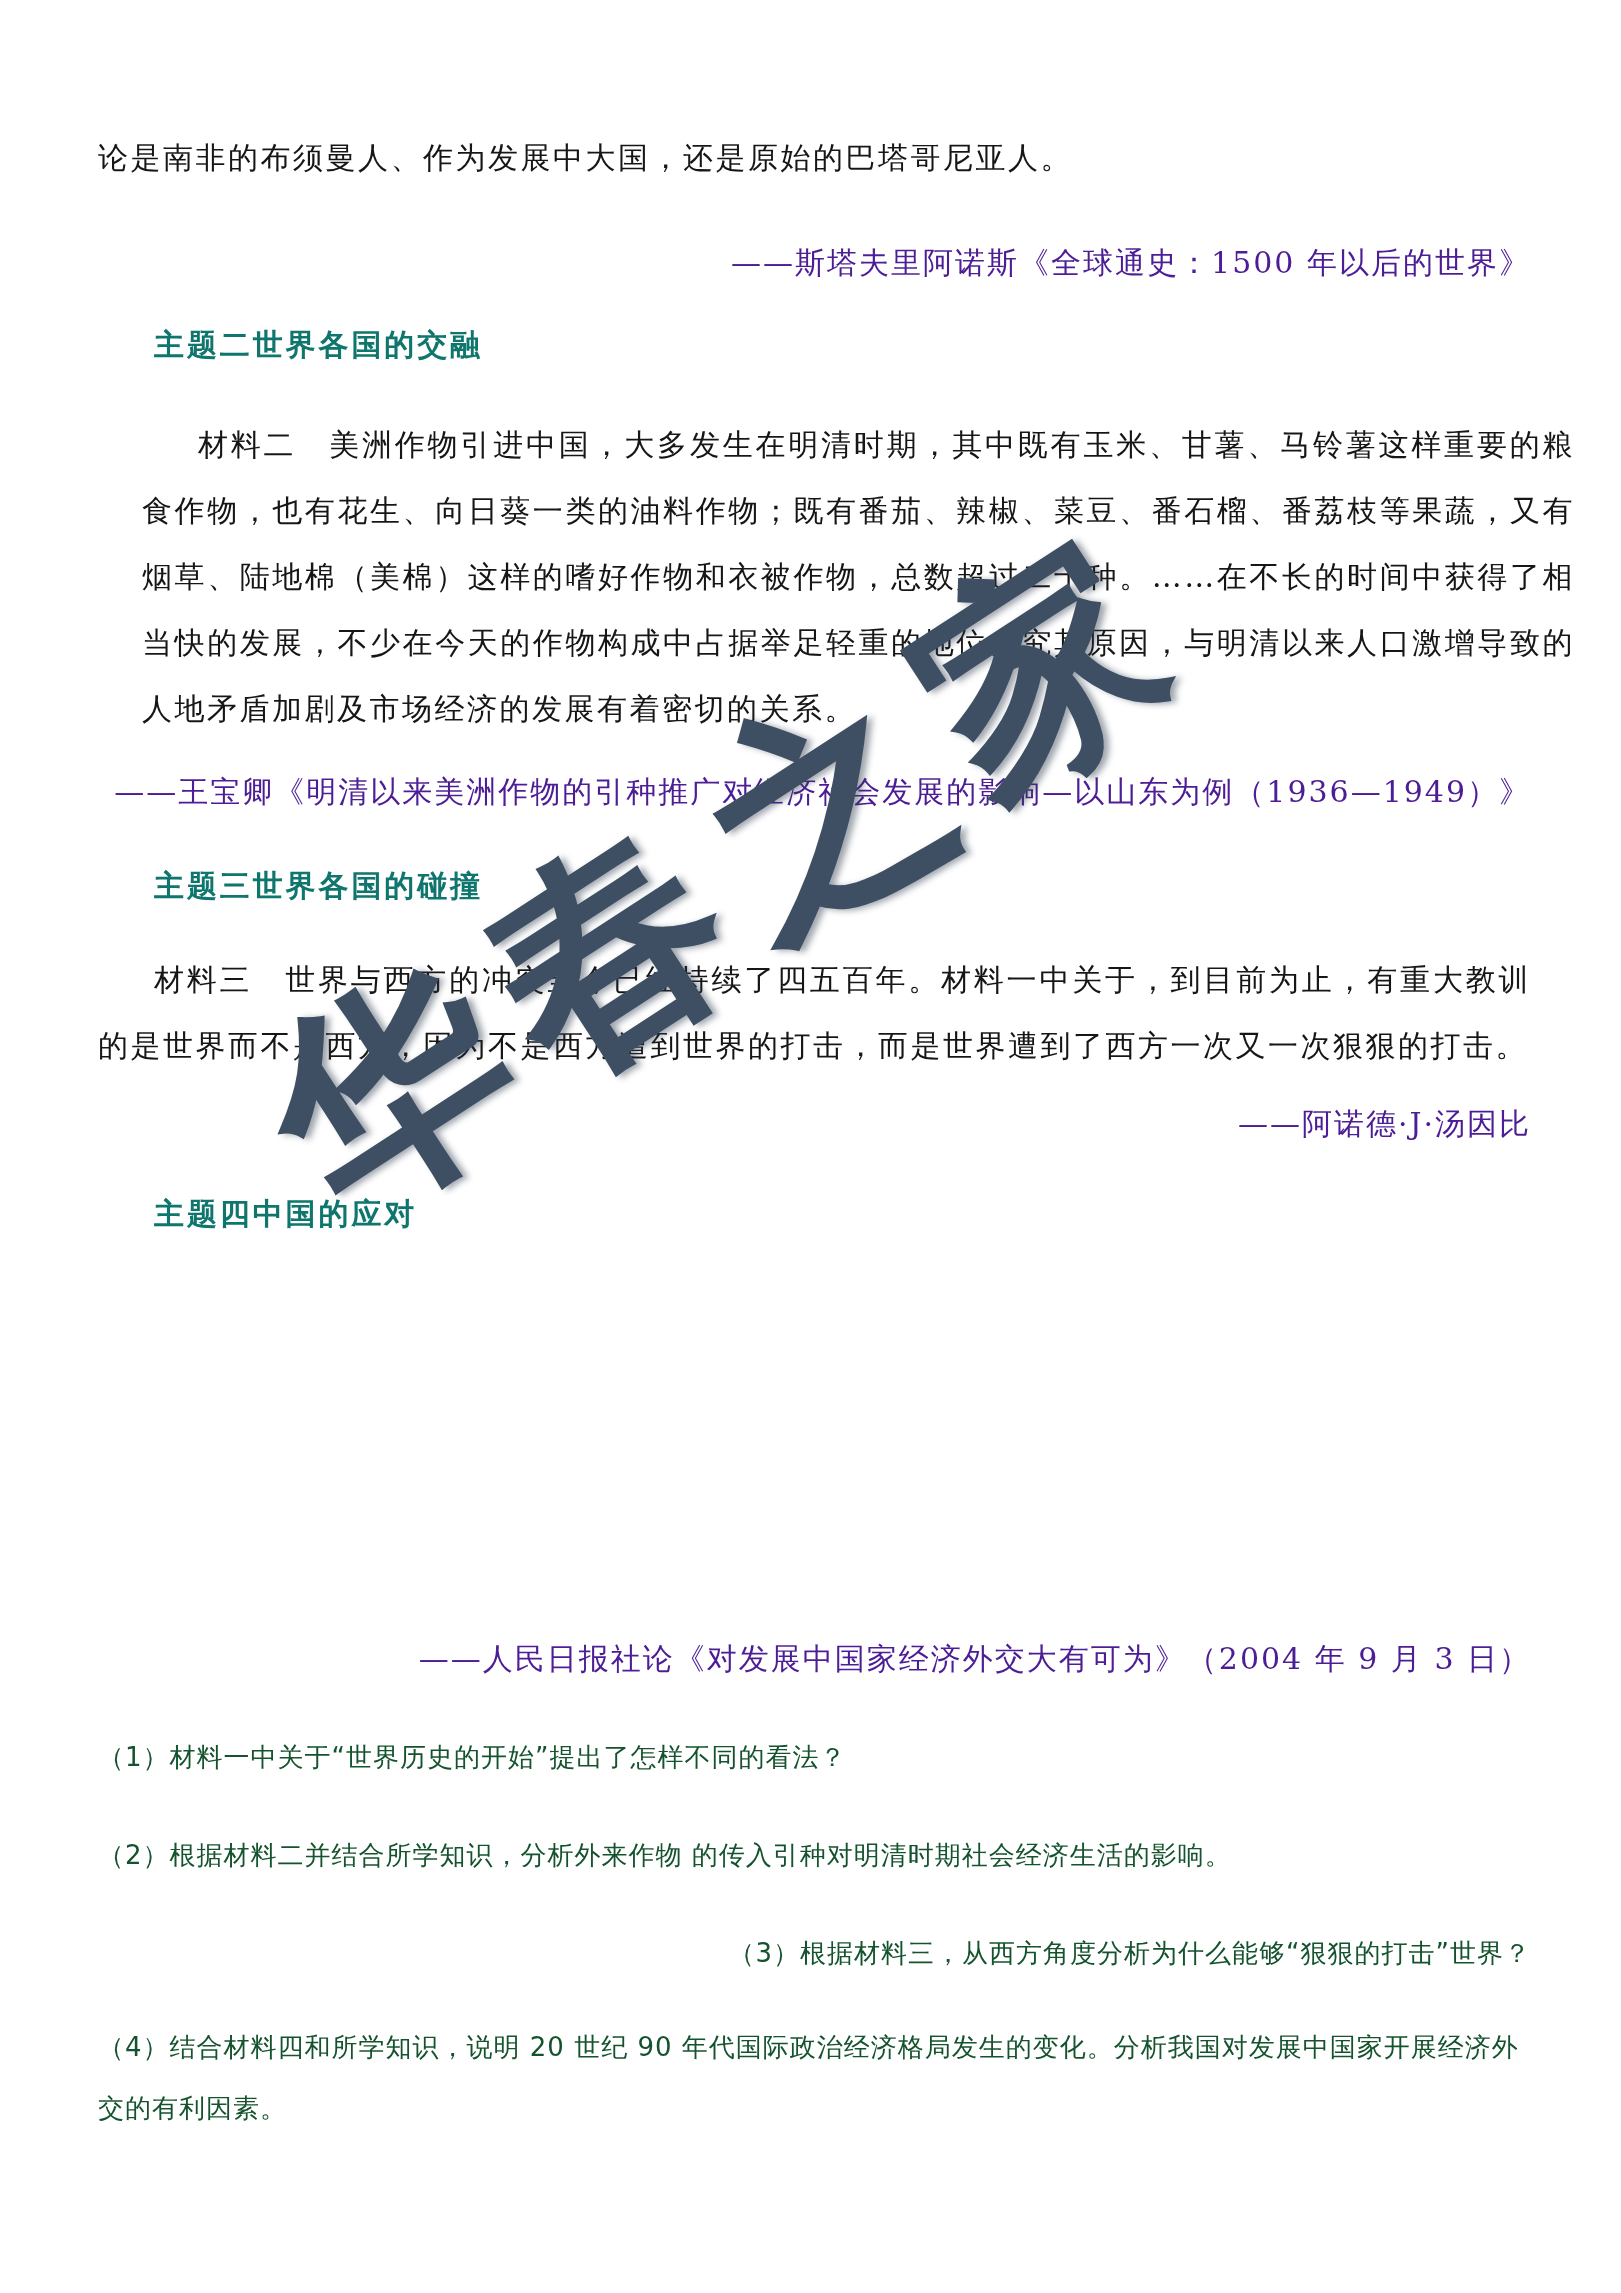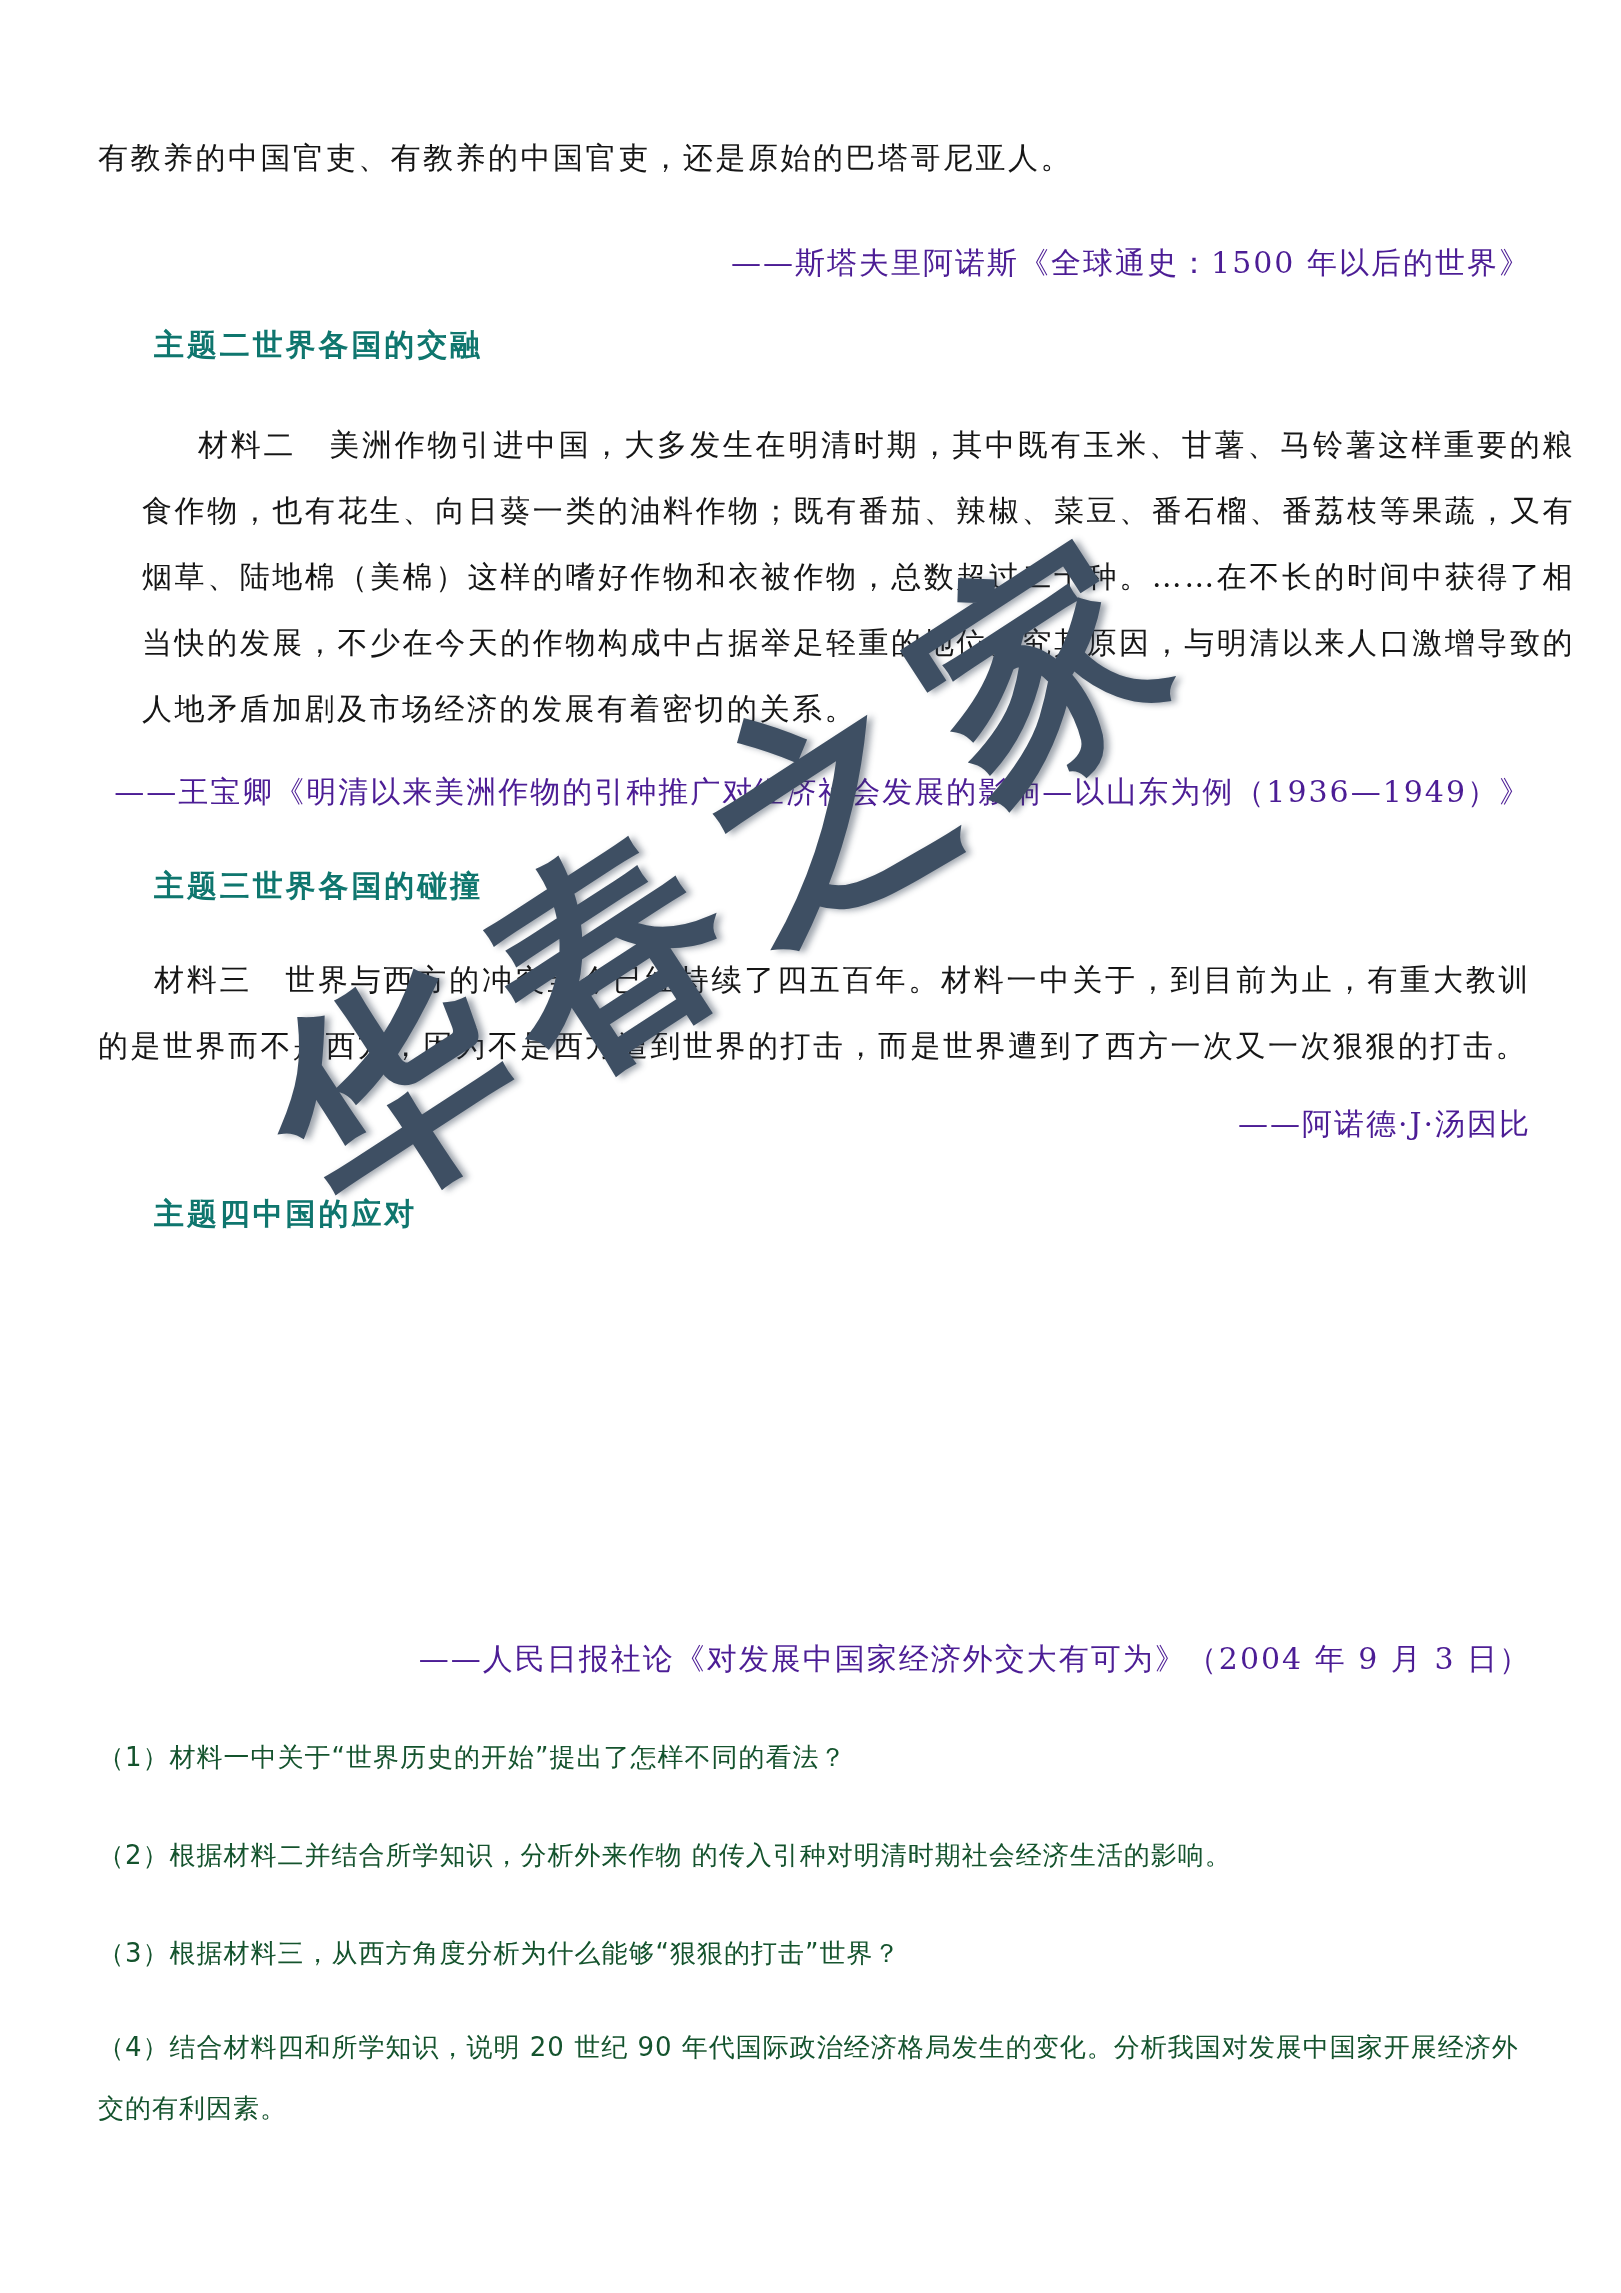--- a/index.html
+++ b/index.html
@@ -57,21 +57,21 @@
     text-shadow: 3.9px 3.9px 6.9px rgba(45,58,75,0.45);
     pointer-events: none;
     z-index: 10;
   }
 </style>
 </head>
 <body>
 
 <div class="page">
 
-  <div class="blk body-text" style="top:125px;">有教养的中国官吏、有教养的中国官吏，还是原始的巴塔哥尼亚人。</div>
+  <div class="blk body-text" style="top:125px;">论是南非的布须曼人、作为发展中大国，还是原始的巴塔哥尼亚人。</div>
 
   <div class="blk source" style="top:243px;">——斯塔夫里阿诺斯《全球通史：1500 年以后的世界》</div>
 
   <div class="blk heading" style="top:325px;">主题二世界各国的交融</div>
 
   <div class="blk body-text indent" style="top:412px;margin-left:44px;">材料二　美洲作物引进中国，大多发生在明清时期，其中既有玉米、甘薯、马铃薯这样重要的粮食作物，也有花生、向日葵一类的油料作物；既有番茄、辣椒、菜豆、番石榴、番荔枝等果蔬，又有烟草、陆地棉（美棉）这样的嗜好作物和衣被作物，总数超过二十种。……在不长的时间中获得了相当快的发展，不少在今天的作物构成中占据举足轻重的地位。究其原因，与明清以来人口激增导致的人地矛盾加剧及市场经济的发展有着密切的关系。</div>
 
   <div class="blk source" style="top:772px;">——王宝卿《明清以来美洲作物的引种推广对经济社会发展的影响—以山东为例（1936—1949）》</div>
 
   <div class="blk heading" style="top:866px;">主题三世界各国的碰撞</div>
@@ -82,20 +82,20 @@
 
   <div class="blk heading" style="top:1194px;">主题四中国的应对</div>
 
 
   <div class="blk source" style="top:1639px;">——人民日报社论《对发展中国家经济外交大有可为》（2004 年 9 月 3 日）</div>
 
   <div class="blk question" style="top:1727px;">（1）材料一中关于“世界历史的开始”提出了怎样不同的看法？</div>
 
   <div class="blk question" style="top:1825px;">（2）根据材料二并结合所学知识，分析外来作物 的传入引种对明清时期社会经济生活的影响。</div>
 
-  <div class="blk question" style="top:1923px;">（3）根据材料三，从西方角度分析为什么能够“狠狠的打击”世界？</div>
+  <div class="blk question" style="top:1923px;text-align:right;">（3）根据材料三，从西方角度分析为什么能够“狠狠的打击”世界？</div>
 
   <div class="blk question" style="top:2017px;">（4）结合材料四和所学知识，说明 20 世纪 90 年代国际政治经济格局发生的变化。分析我国对发展中国家开展经济外交的有利因素。</div>
 
   <div class="watermark" style="color: rgb(62, 79, 99);">华春之家</div>
 
 </div>
 
 
 </body></html>

